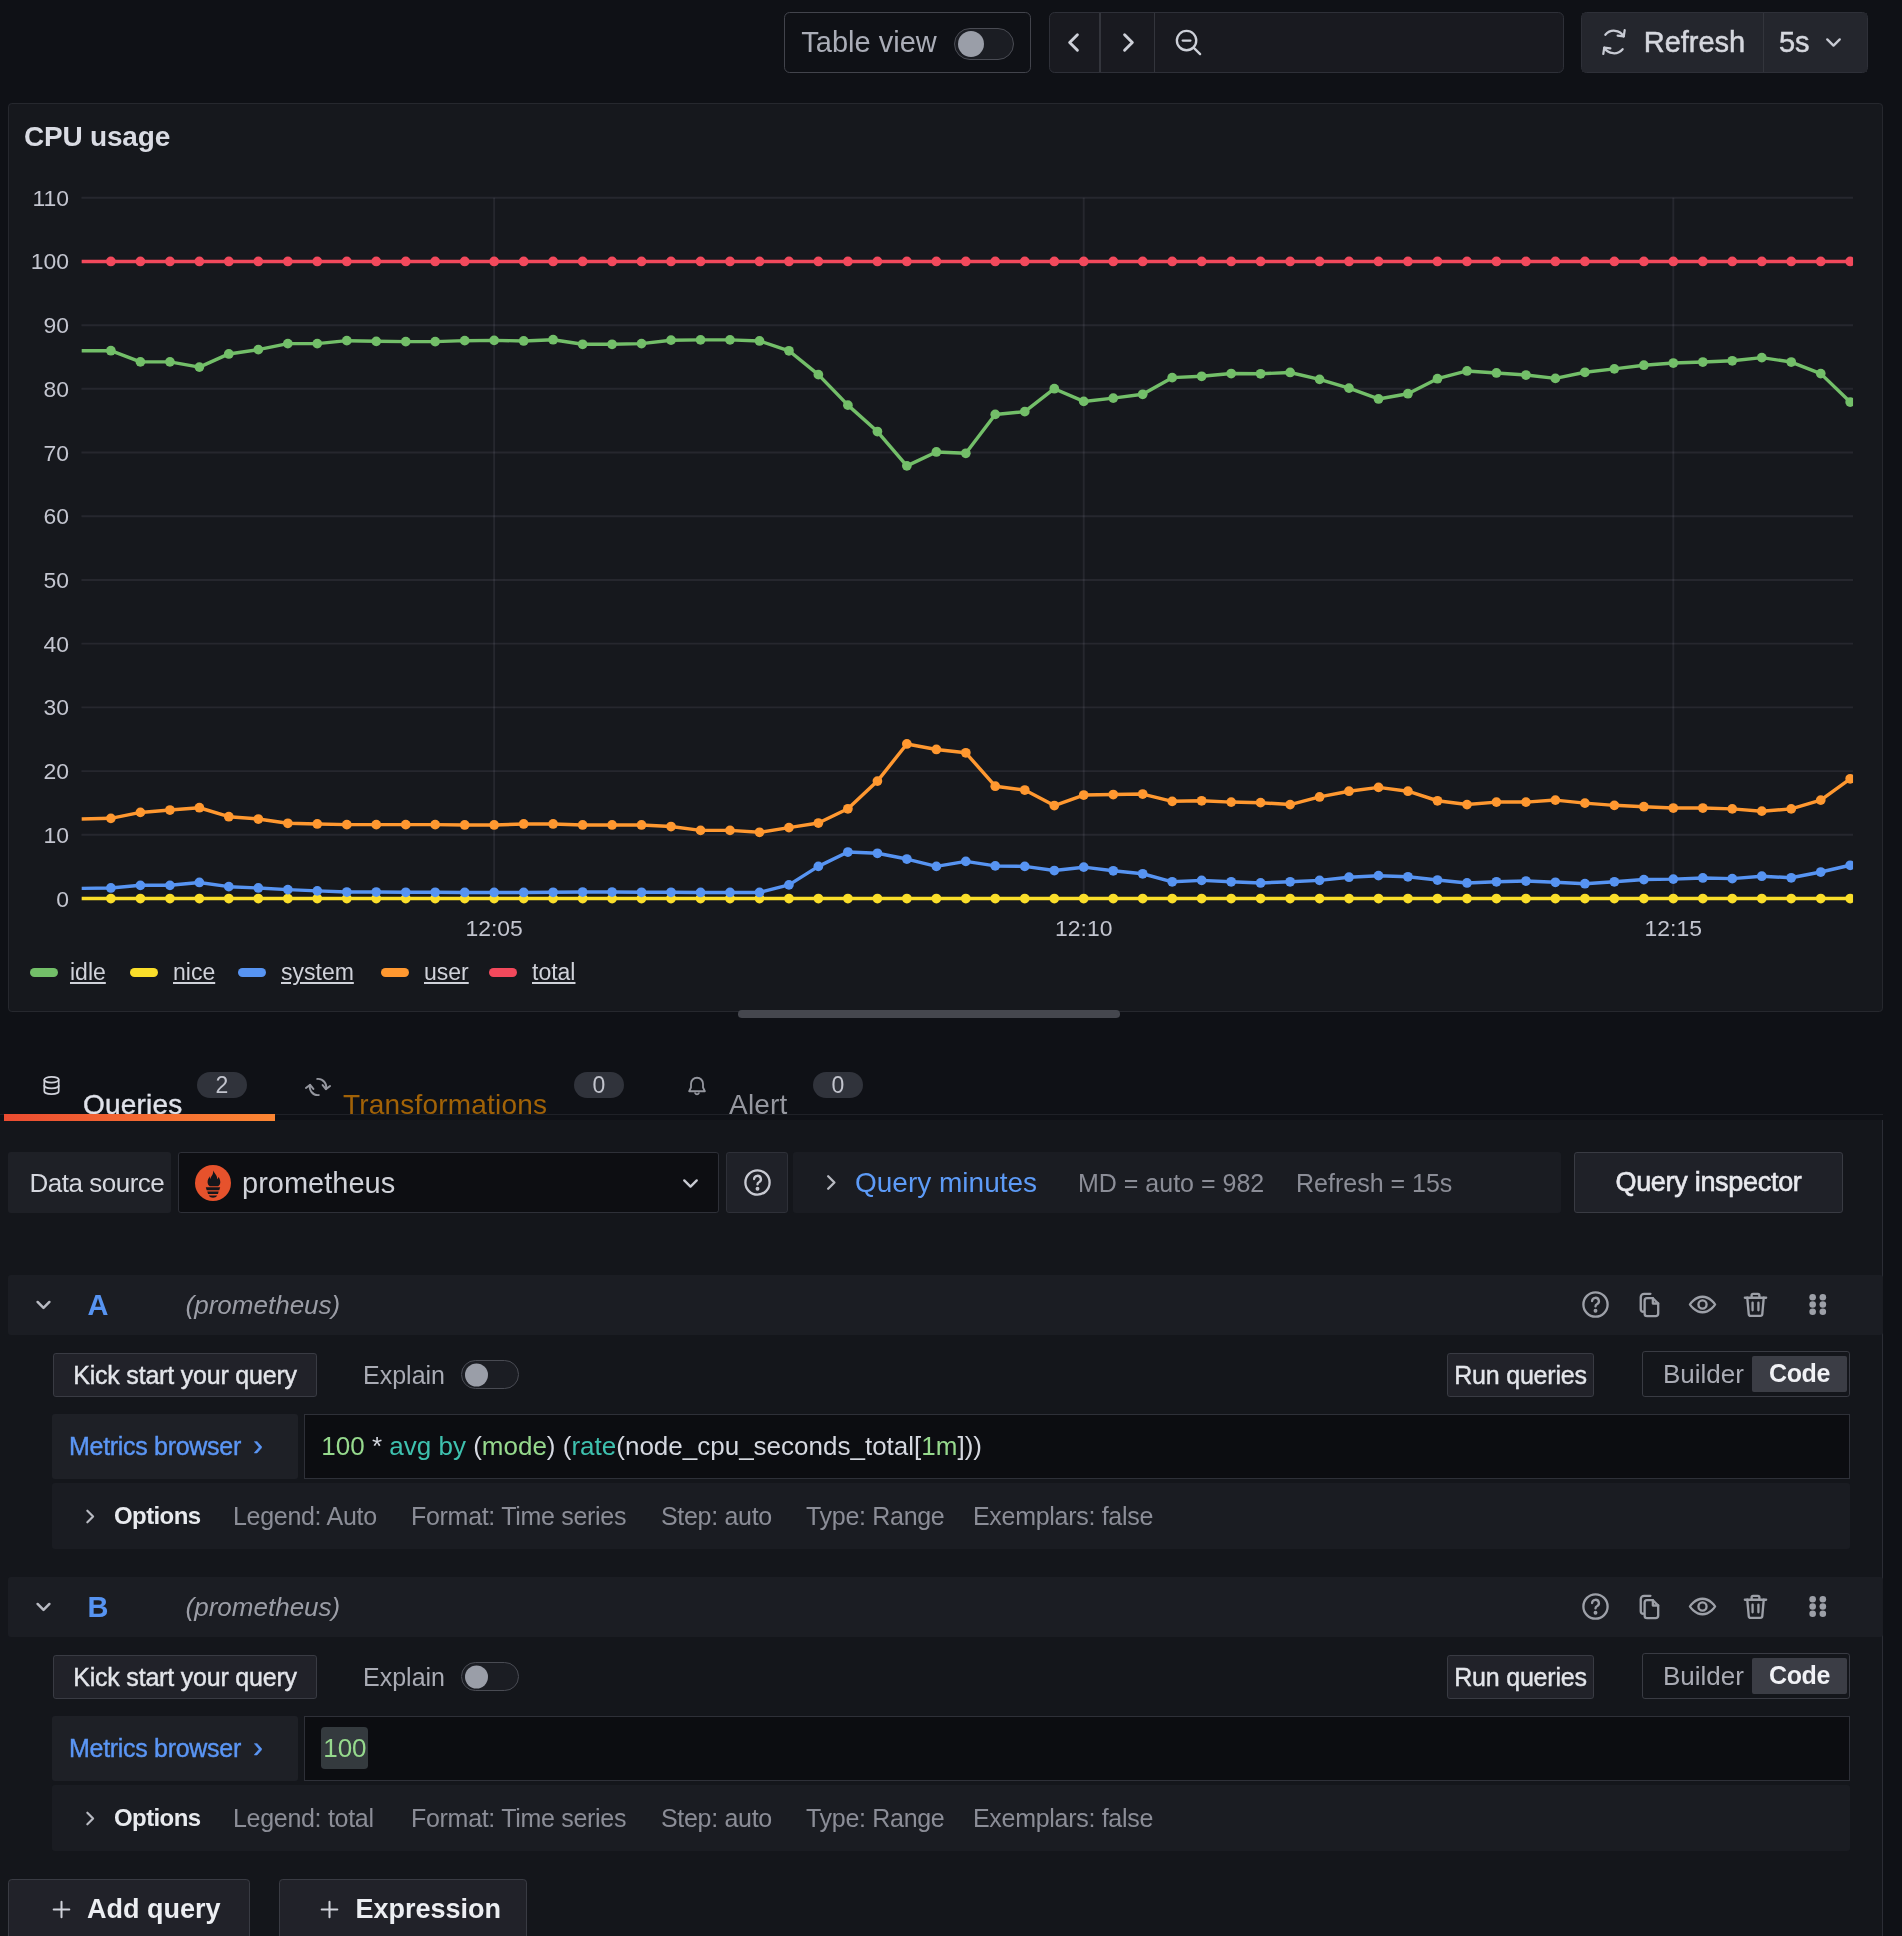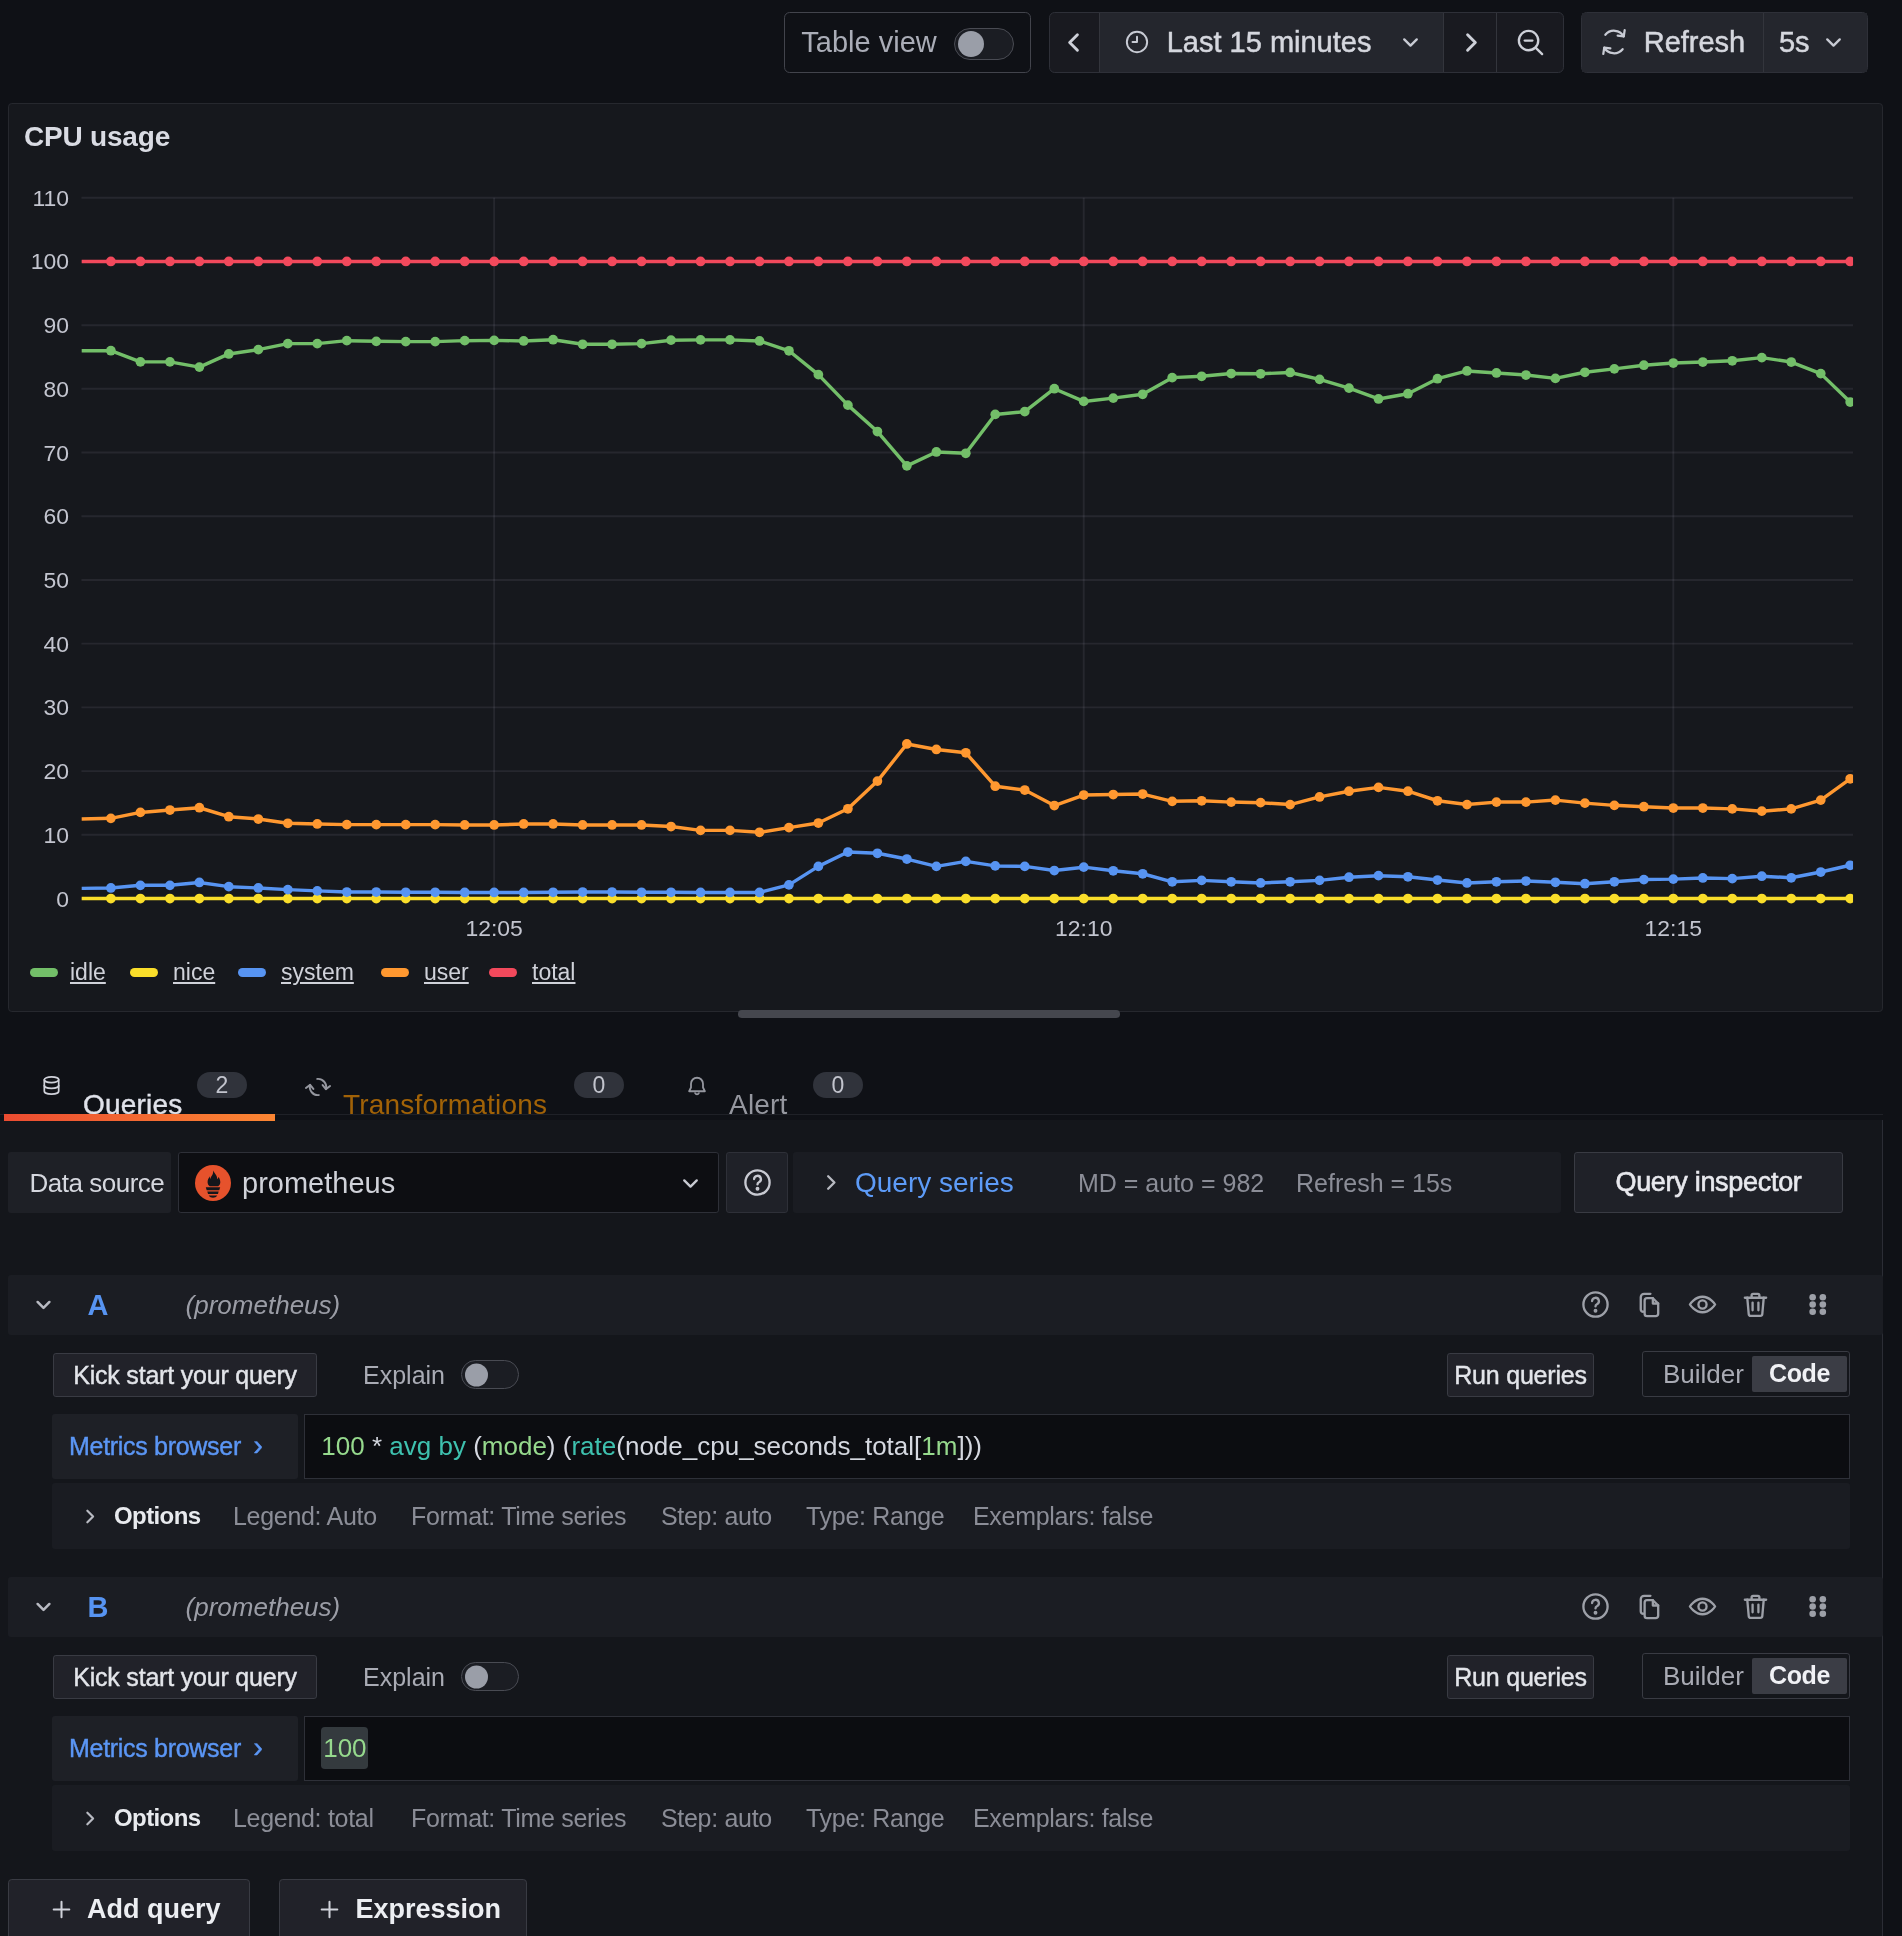--- a/index.html
+++ b/index.html
@@ -71,30 +71,20 @@
       <div class="knob"></div>
     </div>
   </div>
 <div class="tg" style="left:1049px;width:515px">
   <div style="width:49px;color:#cdd0d8">
       <svg width="31" height="31" viewBox="0 0 32 32" fill="none" stroke="currentColor" stroke-width="2.4" stroke-linecap="round" stroke-linejoin="round">
         <path d="M19 8l-8 8 8 8" stroke-width="3"></path>
       </svg>
     </div>
     <div class="sep"></div>
-  <div class="mid" style="width:345px;justify-content:flex-start;padding-left:24px">
-      <span style="position:relative;margin-right:17px;color:#c8cbd4;width:26px;height:26px"><svg width="26" height="26" viewBox="0 0 32 32" fill="none" stroke="currentColor" stroke-width="2.4" stroke-linecap="round" stroke-linejoin="round">
-          <circle cx="16" cy="16" r="12.5"></circle>
-          <path d="M16 9.5V16h-5.5"></path>
-        </svg></span>
-      <span class="ttext">Last 15 minutes</span>
-      <span style="position:relative;margin-left:27px;color:#c8cbd4;width:25px;height:25px"><svg width="25" height="25" viewBox="0 0 32 32" fill="none" stroke="currentColor" stroke-width="2.4" stroke-linecap="round" stroke-linejoin="round">
-          <path d="M8 12l8 8 8-8" stroke-width="3"></path>
-        </svg></span>
-    </div>
     <div class="sep"></div>
   <div style="width:53px;color:#cdd0d8">
       <svg width="31" height="31" viewBox="0 0 32 32" fill="none" stroke="currentColor" stroke-width="2.4" stroke-linecap="round" stroke-linejoin="round">
         <path d="M13 8l8 8-8 8" stroke-width="3"></path>
       </svg>
     </div>
     <div class="sep"></div>
   <div style="width:66px;color:#cdd0d8">
       <svg width="31" height="31" viewBox="0 0 32 32" fill="none" stroke="currentColor" stroke-width="2.4" stroke-linecap="round" stroke-linejoin="round">
         <circle cx="14" cy="14" r="10"></circle>
@@ -528,21 +518,21 @@
     <span style="left:15.3px;top:14.3px"><svg width="31" height="31" viewBox="0 0 32 32" fill="none" stroke="currentColor" stroke-width="2.4" stroke-linecap="round" stroke-linejoin="round">
         <circle cx="16" cy="16" r="12.5"></circle>
         <path d="M12.5 12.5a3.5 3.5 0 1 1 5 3.2c-1.2.6-1.5 1.3-1.5 2.3"></path>
         <circle cx="16" cy="22.5" r="0.8" fill="currentColor"></circle>
       </svg></span>
   </div>
 <div id="qopt">
   <span style="left:25px;top:18px;color:#b8bac2;position:absolute"><svg width="25" height="25" viewBox="0 0 32 32" fill="none" stroke="currentColor" stroke-width="2.4" stroke-linecap="round" stroke-linejoin="round">
         <path d="M13 8l8 8-8 8" stroke-width="3"></path>
       </svg></span>
-  <span style="left:62px;top:50%;transform:translateY(-50%);color:#5d9bf7;font-size:28px;letter-spacing:0">Query series</span>
+  <span style="left:62px;top:50%;transform:translateY(-50%);color:#5d9bf7;font-size:28px;letter-spacing:0">Query minutes</span>
   <span style="left:285px;top:50%;transform:translateY(-50%);color:#8b8d97;font-size:25px;letter-spacing:0">MD = auto = 982</span>
   <span style="left:503px;top:50%;transform:translateY(-50%);color:#8b8d97;font-size:25px;letter-spacing:0">Refresh = 15s</span>
 </div>
 <div id="qinsp">Query inspector</div>
 
 <div class="qhdr" style="top:1275px">
     <span class="qchev"><svg width="27" height="27" viewBox="0 0 32 32" fill="none" stroke="currentColor" stroke-width="2.4" stroke-linecap="round" stroke-linejoin="round">
         <path d="M9 13l7 7 7-7" stroke-width="3"></path>
       </svg></span>
     <span class="qletter">A</span>

